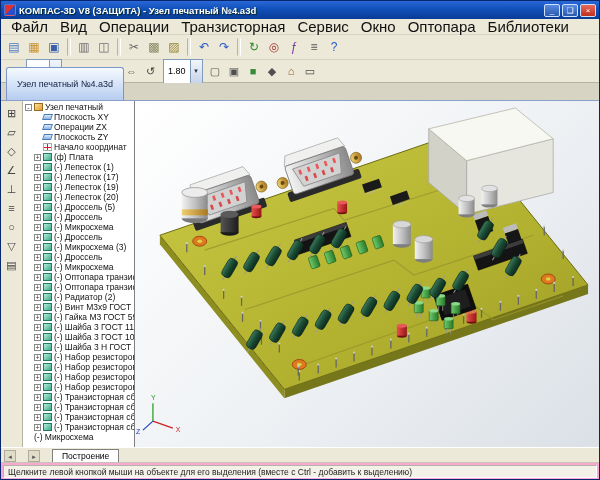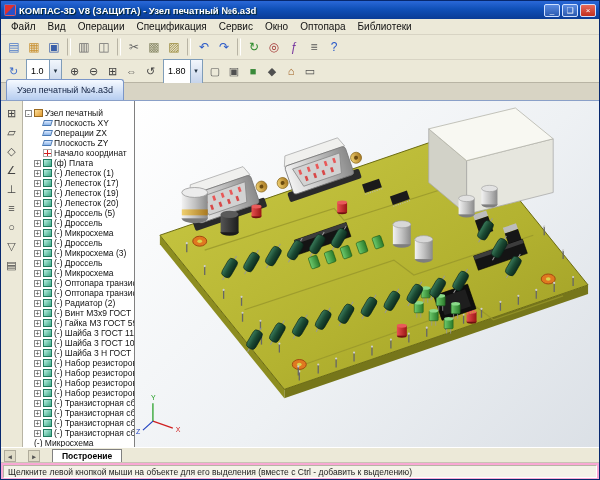--- a/index.html
+++ b/index.html
@@ -9,90 +9,90 @@
   
   .titlebar{flex:none;height:18px;background:linear-gradient(to bottom,#2a68d8,#1050b8 45%,#0a3c96);display:flex;align-items:center;padding:0 3px;gap:3px;}
   .app-logo{width:12px;height:12px;flex:none;background:linear-gradient(135deg,#e03030 48%,#2a50c8 52%);border:1px solid #fff3;border-radius:2px;}
   .titlebar .title{color:#fff;font-size:9.5px;font-weight:bold;flex:1;white-space:nowrap;overflow:hidden;text-shadow:1px 1px 1px #022;}
   .winbtns{display:flex;gap:2px;}
   .winbtn{width:16px;height:13px;font-size:8px;line-height:11px;text-align:center;color:#fff;background:linear-gradient(#5a8ae0,#2a5ab0);border:1px solid #cfe0ff;border-radius:2px;}
   .winbtn.close-button{background:linear-gradient(#e86a5a,#c03020);}
 
   
   .menubar{flex:none;height:16px;display:flex;align-items:center;padding-left:4px;background:#ece9d8;border-bottom:1px solid #d8d4c4;}
-  .menu-item{font-size:10px;padding:1px 6px;color:#111;white-space:nowrap;}
+  .menu-item{font-size:15px;padding:1px 6px;color:#111;white-space:nowrap;}
 
   
   .toolbar{flex:none;display:flex;align-items:center;background:#ece9d8;padding-left:3px;}
   .tb1{height:25px;border-bottom:1px solid #d8d4c4;}
   .tb2{height:23px;border-bottom:1px solid #b8b4a4;}
   .tb-seg{display:flex;align-items:center;}
   .titem{width:20px;height:20px;display:flex;align-items:center;justify-content:center;font-size:12px;color:#444;border:1px solid transparent;}
   .titem.sep{width:4px;height:18px;border-left:1px solid #b8b4a4;border-right:1px solid #fff;margin:0 3px;}
   .tb2 .titem{width:19px;height:18px;font-size:11px;}
   .combo{height:25px;background:#fff;border:1px solid #7f9db9;display:flex;align-items:center;font-size:9px;margin:0 3px;}
   .combo-val{padding:0 4px;min-width:22px;}
   .combo-arrow{width:12px;height:100%;background:linear-gradient(#f2f6fc,#c6d4ea);border-left:1px solid #7f9db9;font-size:7px;display:flex;align-items:center;justify-content:center;color:#234;}
 
   
   .tabbar{flex:none;height:18px;background:#d8d4c4;display:flex;align-items:flex-end;padding-left:5px;border-bottom:1px solid #8aa0c8;}
-  .doc-tab{height:21px;padding:0 10px;display:flex;align-items:center;font-size:9px;color:#102040;background:linear-gradient(#f6faff,#b6cdf0);border:1px solid #7a96c8;border-bottom:none;border-radius:3px 3px 0 0;white-space:nowrap;}
+  .doc-tab{height:33px;padding:0 10px;display:flex;align-items:center;font-size:9px;color:#102040;background:linear-gradient(#f6faff,#b6cdf0);border:1px solid #7a96c8;border-bottom:none;border-radius:3px 3px 0 0;white-space:nowrap;}
 
   
   .main{flex:1;display:flex;min-height:0;}
   .vtoolbar{flex:none;width:22px;background:#ece9d8;border-right:1px solid #b8b4a4;display:flex;flex-direction:column;align-items:center;padding-top:3px;gap:1px;}
   .vbtn{width:19px;height:18px;display:flex;align-items:center;justify-content:center;font-size:11px;color:#444;border:1px solid transparent;}
 
   .tree-panel{flex:none;width:112px;background:#fff;border-right:1px solid #808080;display:flex;flex-direction:column;min-height:0;}
   .tree-header{flex:none;height:14px;background:#ece9d8;border-bottom:1px solid #c0bcac;font-size:8.5px;padding:2px 3px;color:#222;white-space:nowrap;overflow:hidden;}
-  .tree{flex:1;overflow:hidden;padding-top:7px;}
+  .tree{flex:1;overflow:hidden;padding-top:1px;}
   .tree-row{height:10px;display:flex;align-items:center;gap:2px;padding-left:2px;white-space:nowrap;}
   .tree-row.i1{padding-left:11px;}
   .expand{flex:none;width:7px;height:7px;border:1px solid #888;background:#fff;font-size:7px;line-height:5px;text-align:center;color:#333;}
   .expand:empty{visibility:hidden;}
   .ticon{flex:none;width:9px;height:8px;display:inline-block;}
   .ticon.root{background:linear-gradient(135deg,#ffe09a,#e09a30);border:1px solid #9a6a20;}
   .ticon.plane{background:linear-gradient(#dceaff,#8ab4e8);border:1px solid #4a7ab5;transform:skewX(-18deg);height:6px;}
   .ticon.origin{background:#fff;border:1px solid #aaa;position:relative;}
   .ticon.origin::before,.ticon.origin::after{content:"";position:absolute;background:#d02020;}
   .ticon.origin::before{left:3px;top:0;width:1px;height:6px;}
   .ticon.origin::after{left:0;top:3px;width:7px;height:1px;}
   .ticon.part{background:linear-gradient(135deg,#b8f0e0,#3fa888);border:1px solid #1f7a5f;}
   .tlabel{font-size:8.5px;color:#111;overflow:hidden;}
 
   .viewport{flex:1;position:relative;background:linear-gradient(135deg,#ffffff 0%,#eef1f4 55%,#dbe0e6 100%);min-width:0;}
   .viewport svg{position:absolute;inset:0;width:100%;height:100%;}
 
   
-  .bottom-tabs{flex:none;height:15px;background:#ece9d8;border-top:1px solid #fff;display:flex;align-items:flex-end;padding-left:3px;gap:12px;font-weight:bold;}
+  .bottom-tabs{flex:none;height:15px;background:#ece9d8;border-top:1px solid #fff;display:flex;align-items:flex-end;padding-left:3px;gap:12px;}
   .btn-scroll{width:12px;height:12px;font-size:7px;line-height:11px;text-align:center;color:#555;background:#e0dcc8;border:1px solid #b0ac9c;}
   .btab{height:13px;padding:0 9px;font-size:8.5px;background:#fff;border:1px solid #808080;border-bottom:none;display:flex;align-items:center;}
   .statusbar{flex:none;height:17px;background:#f9a8d4;border-top:1px solid #c8c4b4;display:flex;align-items:center;padding:1px 2px;}
   .status-msg{flex:1;height:13px;line-height:12px;font-size:8.5px;color:#222;background:#f4f2e8;border:1px solid #b8b4a4;border-right-color:#fff;border-bottom-color:#fff;padding:0 4px;white-space:nowrap;overflow:hidden;}
 </style>
 </head>
 <body>
 
 <div class="window">
 
   <div class="titlebar">
     <div class="app-logo"></div>
-    <span class="title">КОМПАС-3D V8 (ЗАЩИТА) - Узел печатный №6.a3d</span>
+    <span class="title">КОМПАС-3D V8 (ЗАЩИТА) - Узел печатный №4.a3d</span>
     <span class="winbtns">
       <span class="winbtn minimize-button">_</span>
         <span class="winbtn maximize-button">❑</span>
         <span class="winbtn close-button">×</span>
     </span>
   </div>
 
   <div class="menubar">
     <span class="menu-item">Файл</span>
       <span class="menu-item">Вид</span>
       <span class="menu-item">Операции</span>
-      <span class="menu-item">Спецификация</span>
+      <span class="menu-item">Транзисторная</span>
       <span class="menu-item">Сервис</span>
       <span class="menu-item">Окно</span>
       <span class="menu-item">Оптопара</span>
       <span class="menu-item">Библиотеки</span>
   </div>
 
   <div class="toolbar tb1">
     <span class="titem btn" style="color: rgb(74, 120, 200);">▤</span>
       <span class="titem btn" style="color: rgb(200, 144, 48);">▦</span>
       <span class="titem btn" style="color: rgb(58, 95, 168);">▣</span>

